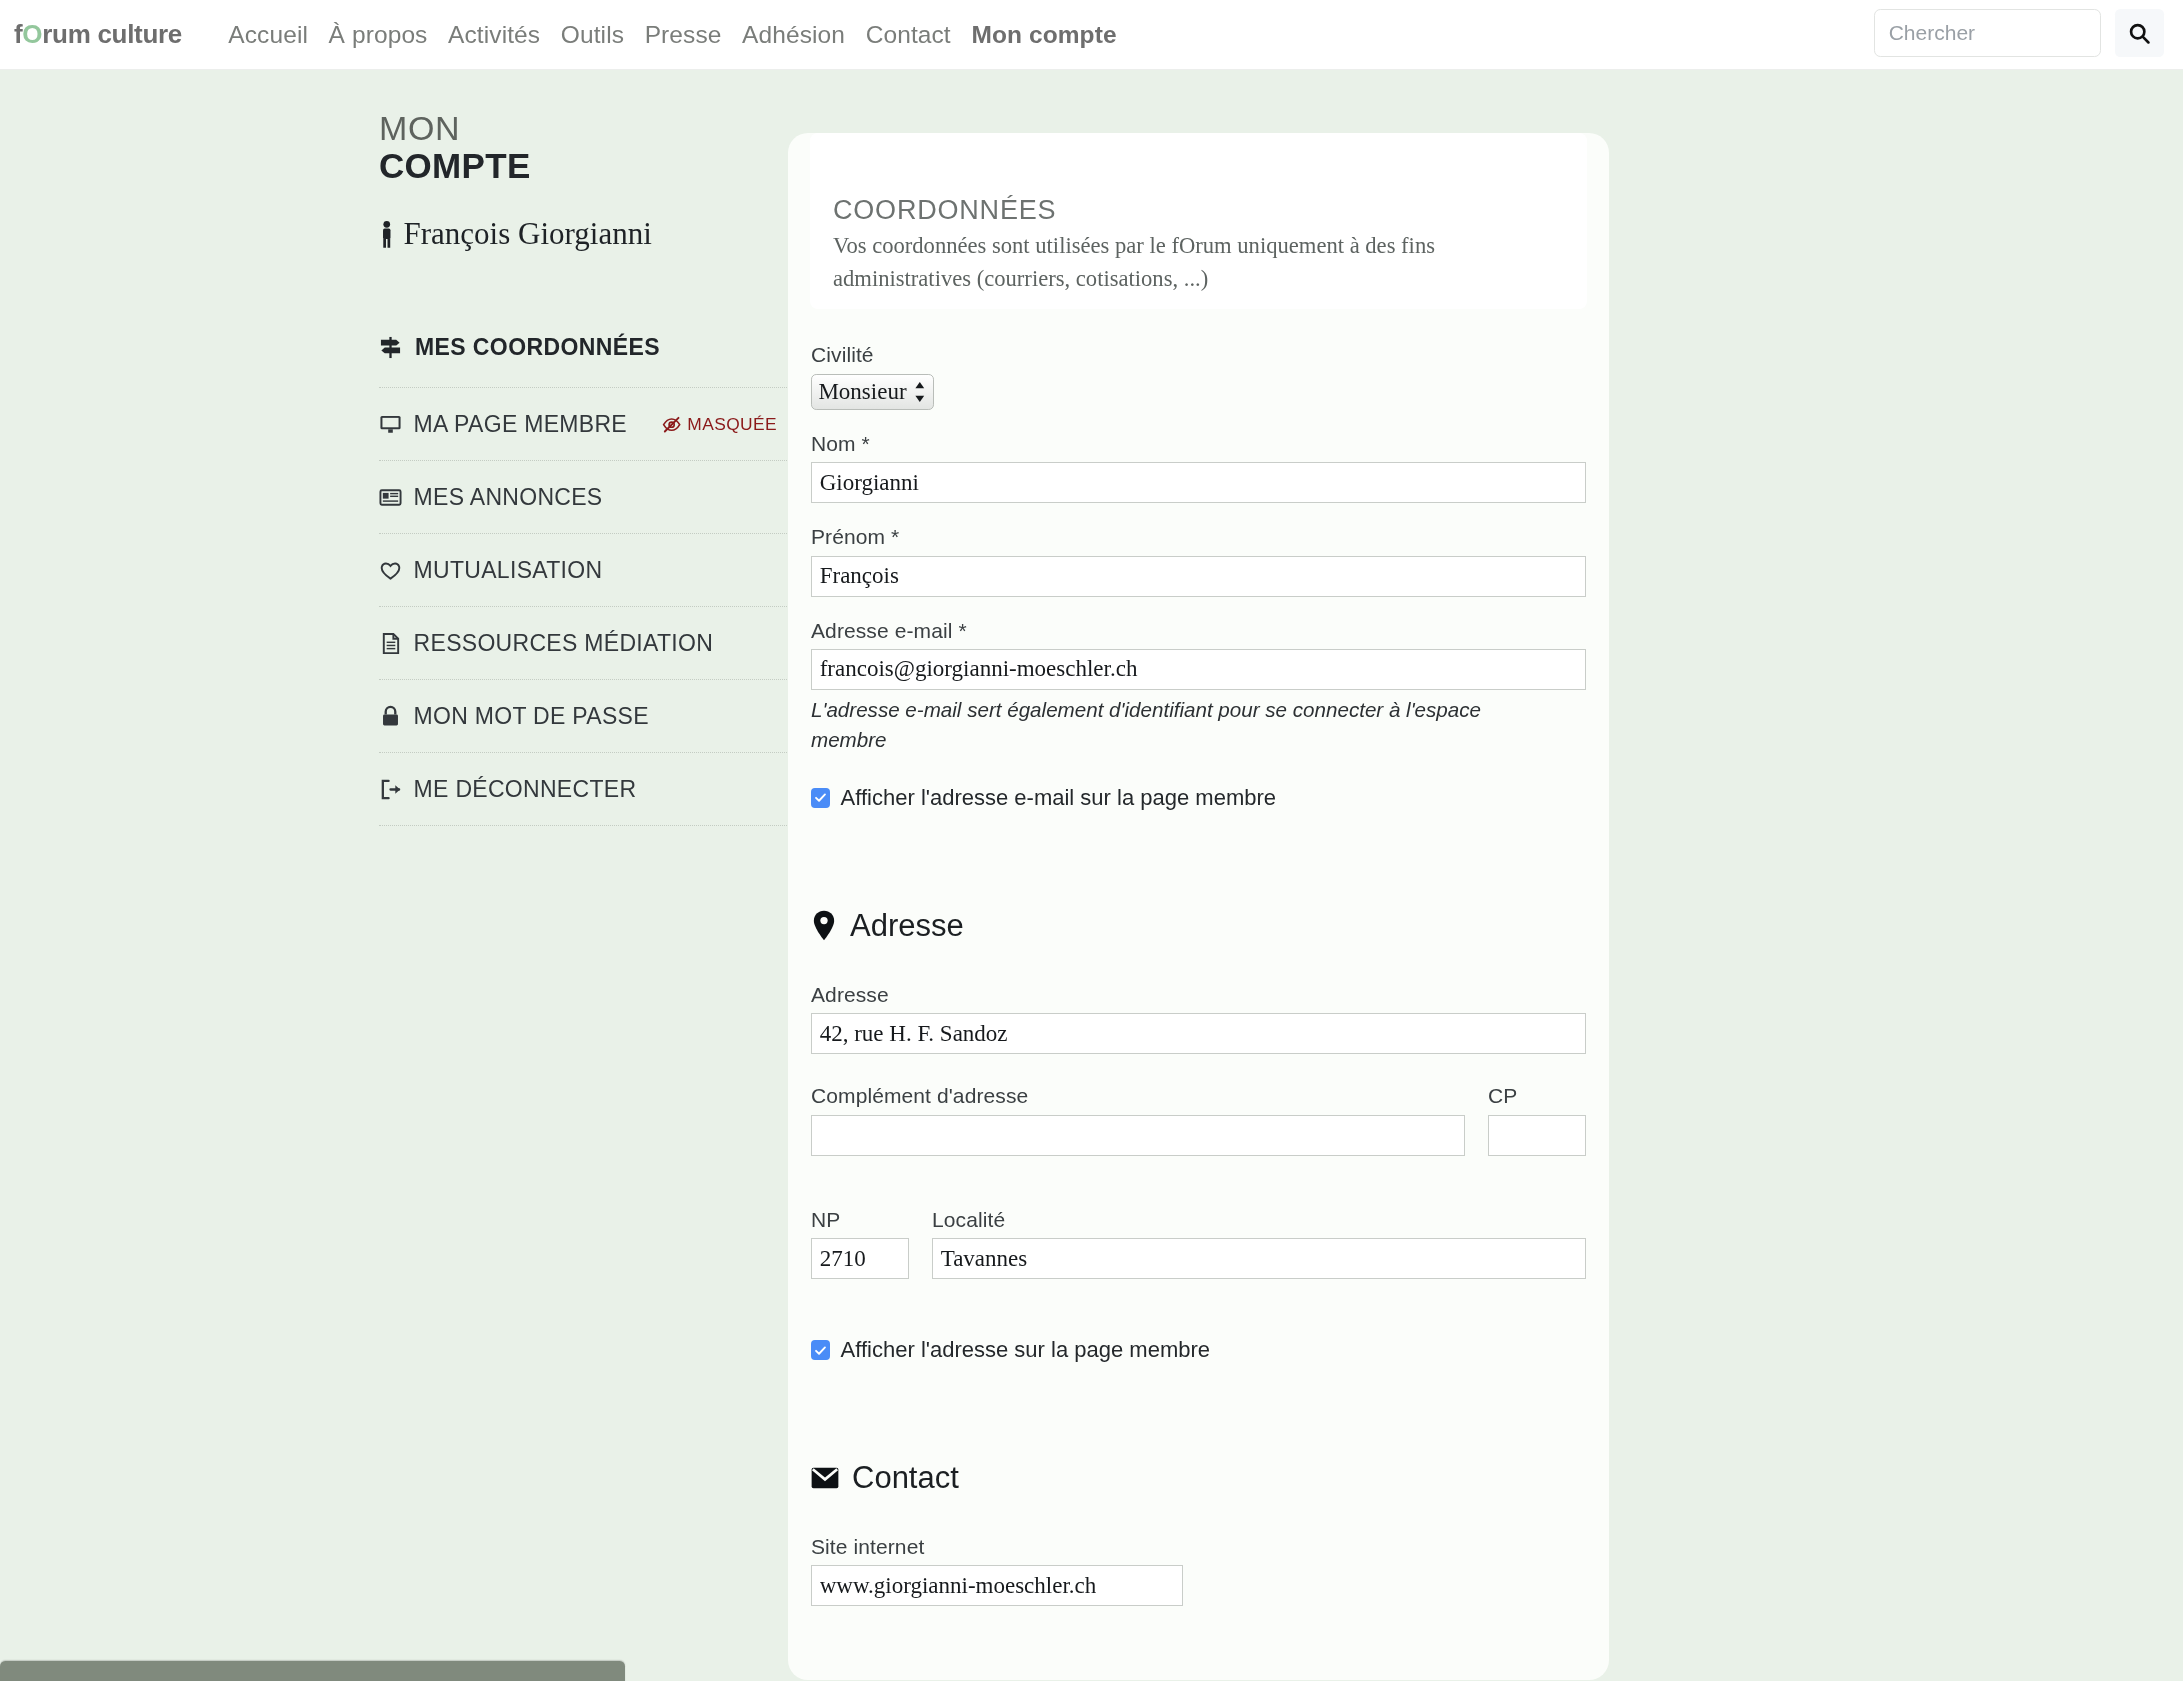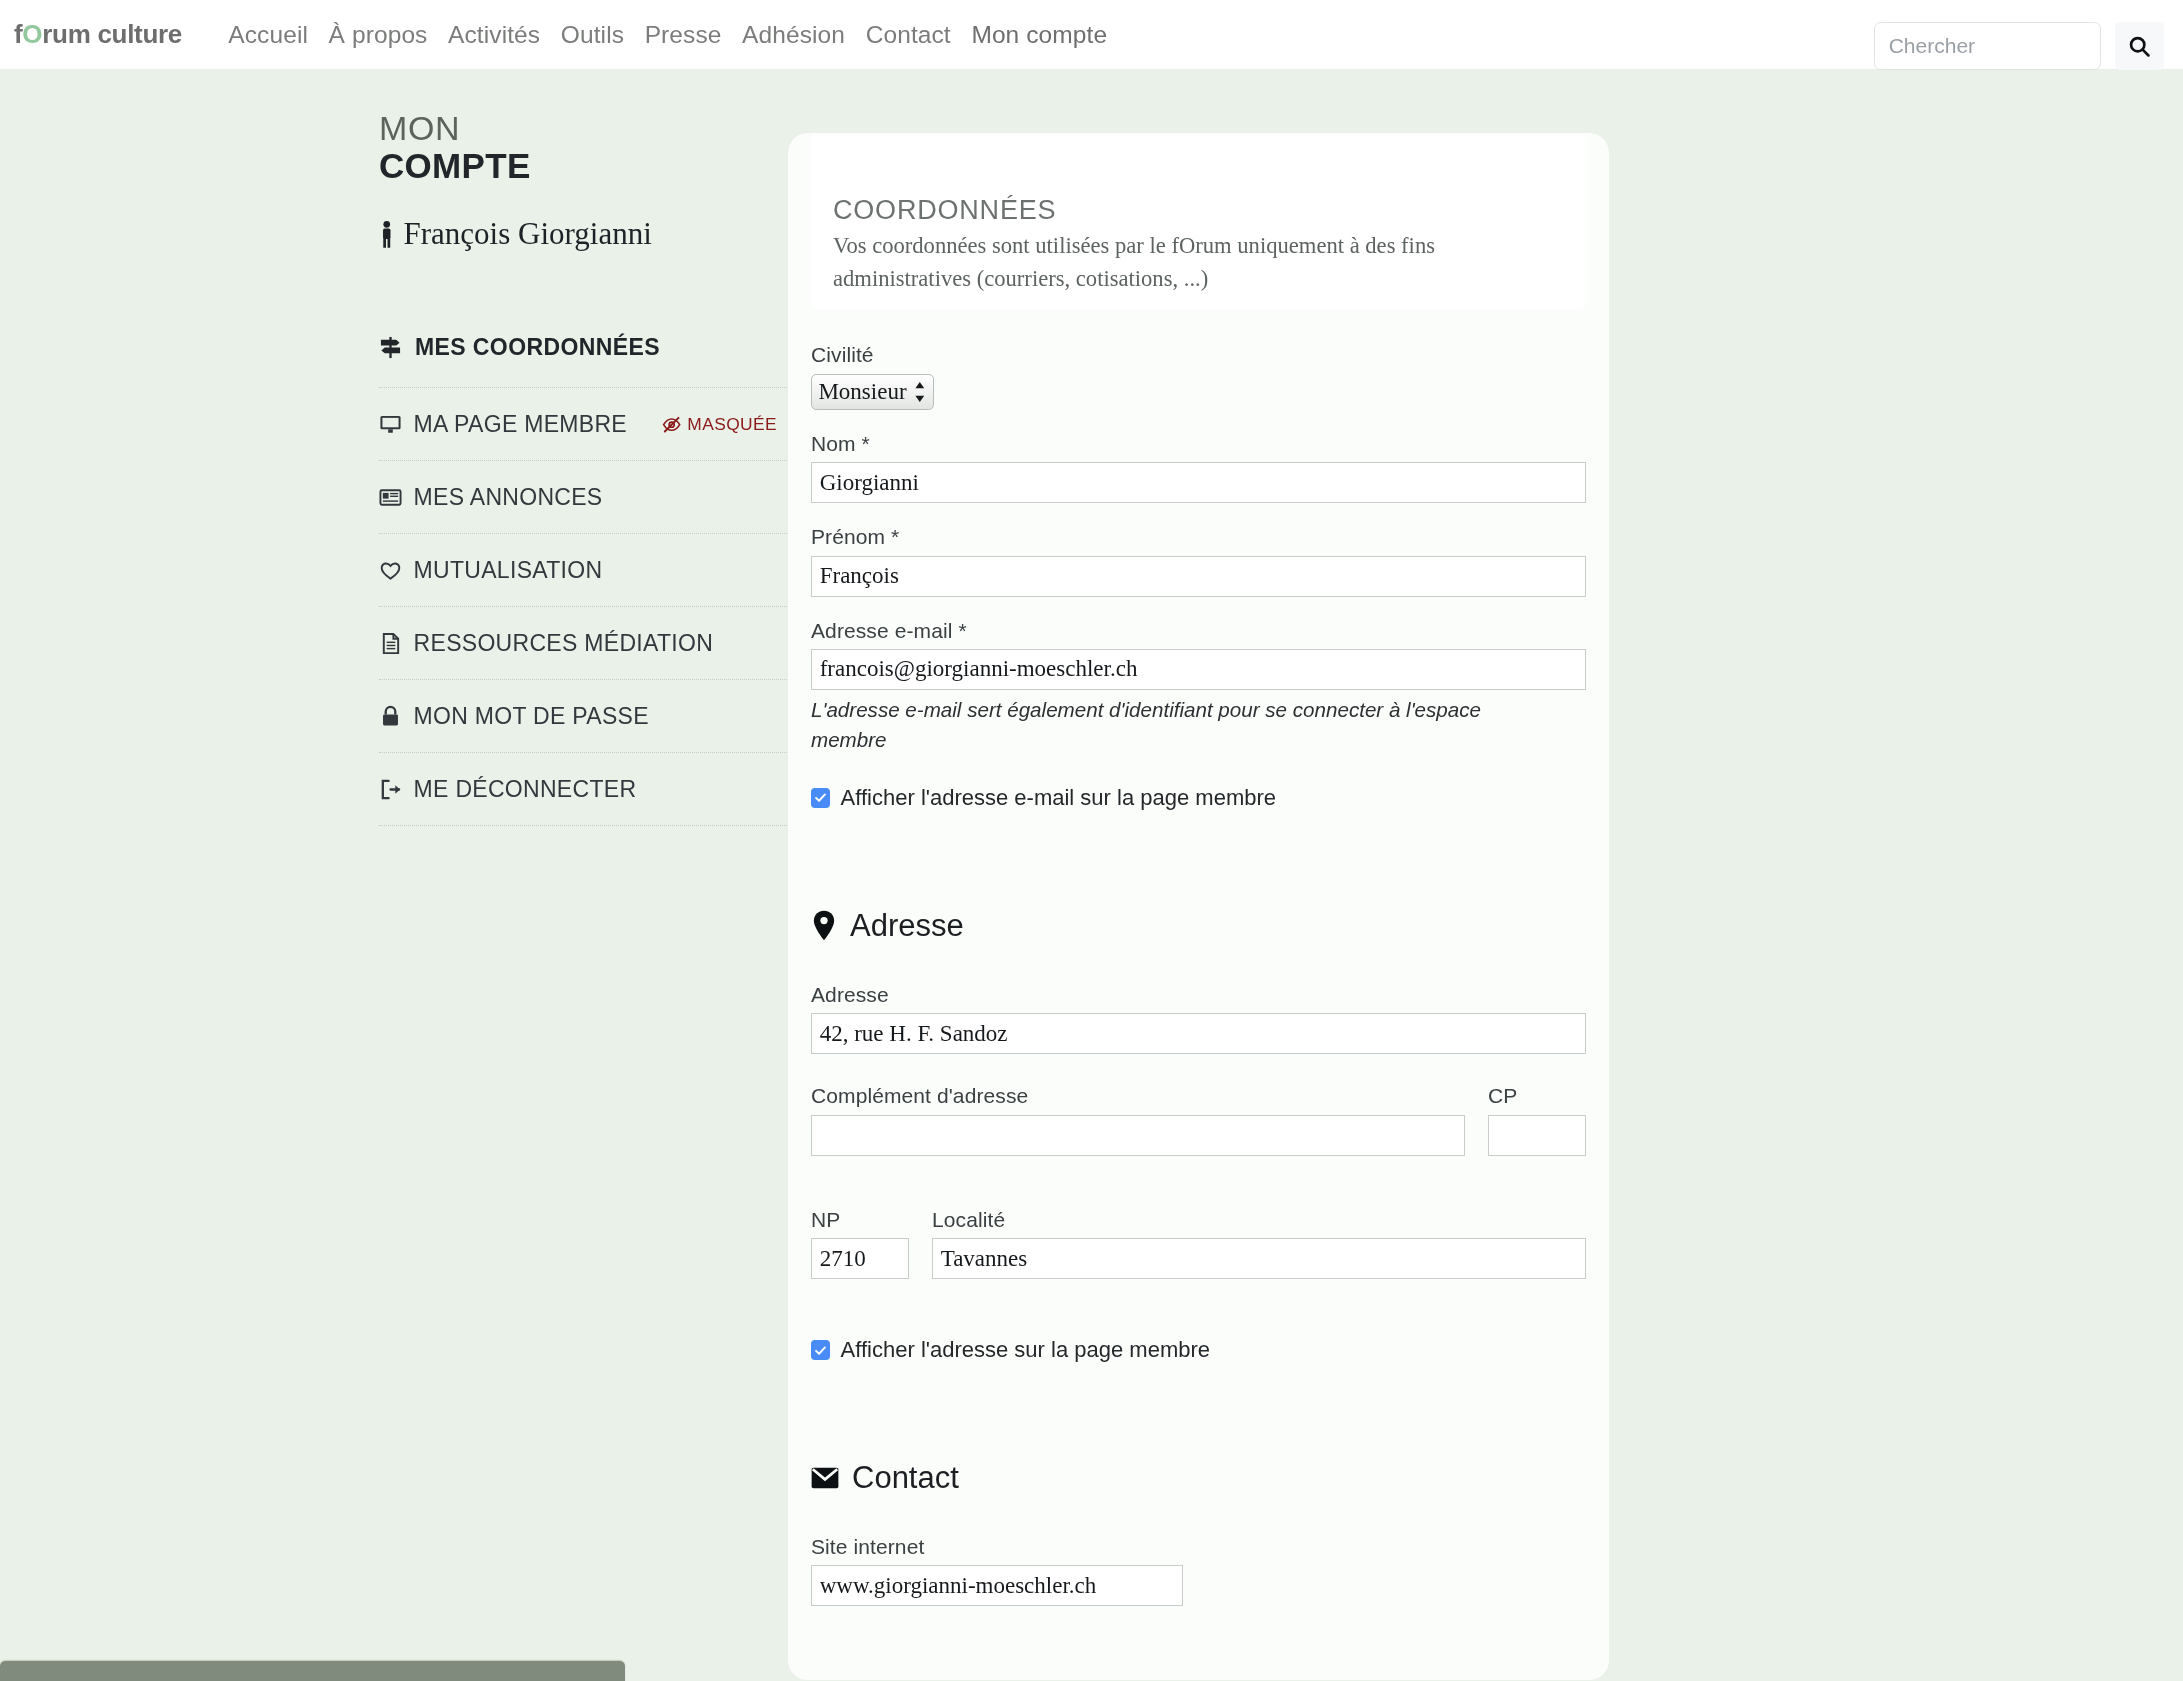--- a/index.html
+++ b/index.html
@@ -36,26 +36,26 @@
   .main-nav { display: flex; align-items: center; gap: 0; }
   .nav-link {
     font-size: 24.5px;
     color: #7a7d7a;
     padding: 0 10.3px;
     text-decoration: none;
     white-space: nowrap;
     letter-spacing: 0.1px;
     cursor: pointer;
   }
-  .nav-link.active { font-weight: normal; color: #6e6e6e; }
+  .nav-link.active { font-weight: bold; color: #6e6e6e; }
 
   .search-wrap {
     position: absolute;
     right: 19.3px;
-    top: 22px;
+    top: 9px;
     display: flex;
     align-items: flex-start;
     gap: 14px;
   }
   .search-input {
     width: 227px;
     height: 48px;
     border: 1.3px solid #e2e4e2;
     border-radius: 6.4px;
     background: #fff;

